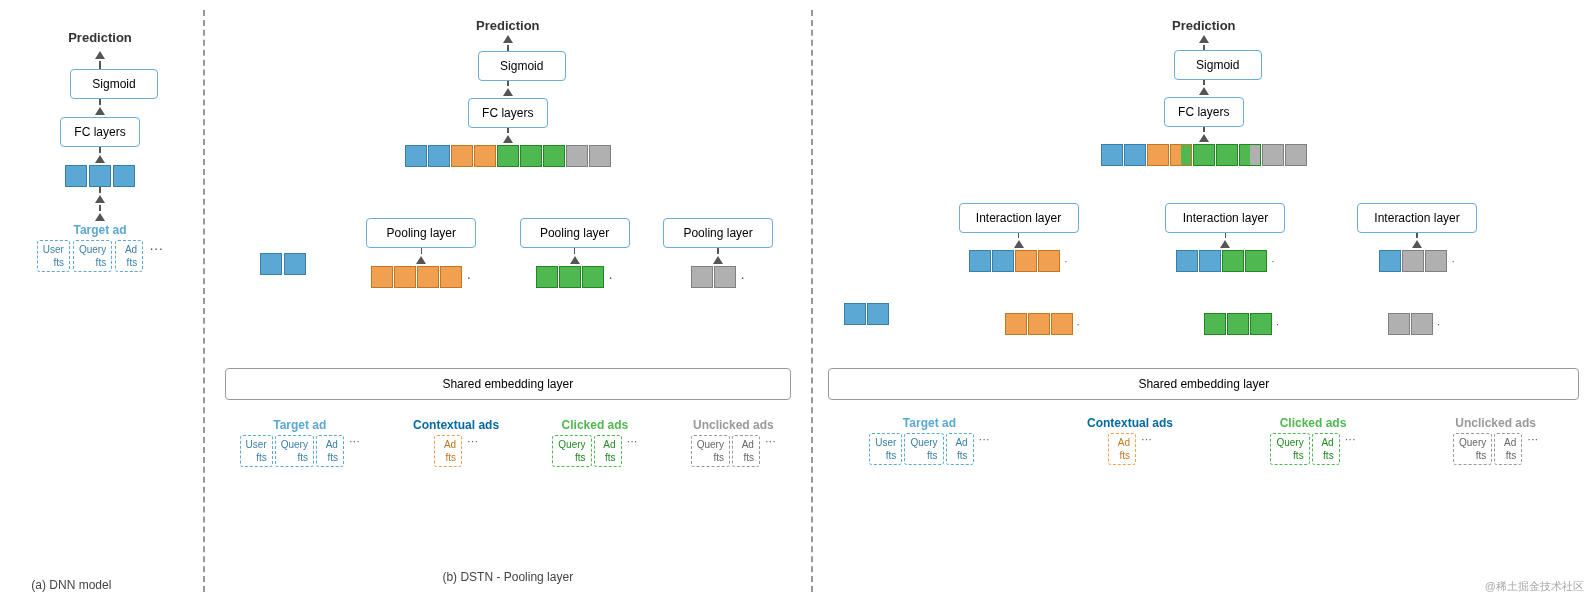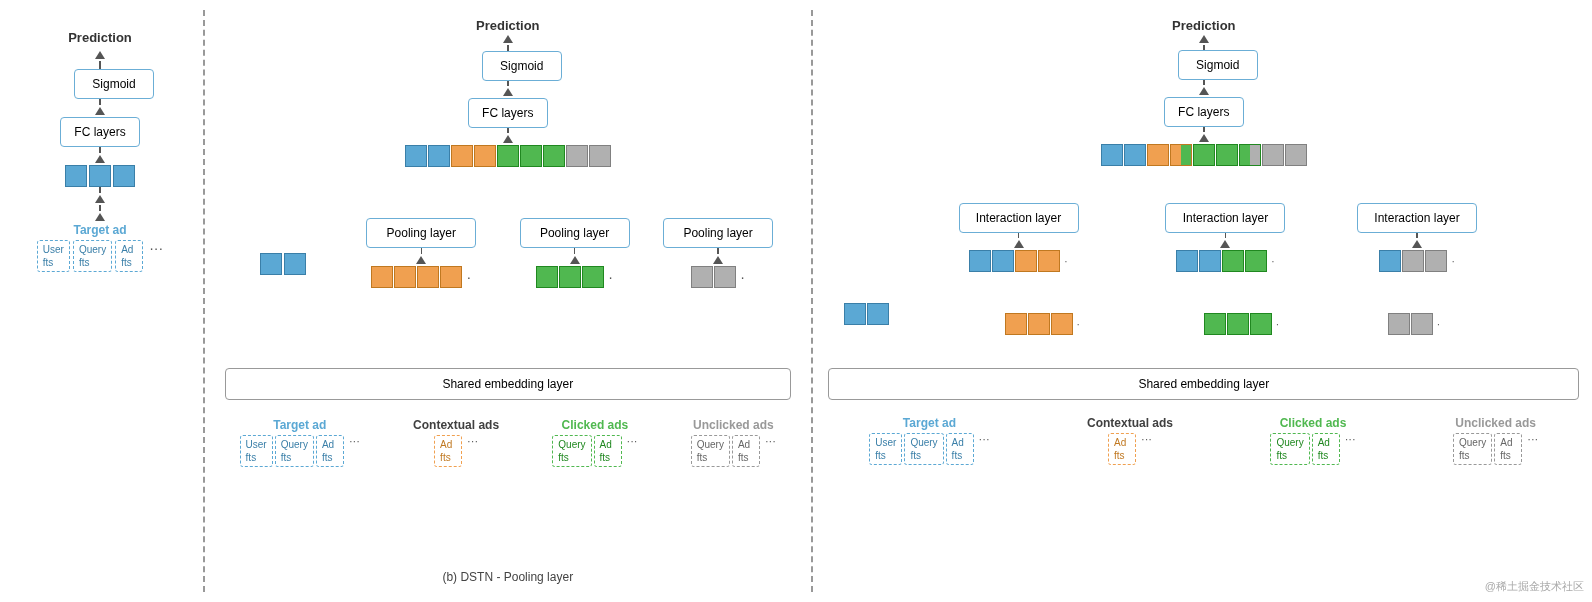--- a/index.html
+++ b/index.html
@@ -57,21 +57,21 @@
       border-radius: 4px;
       background: #fff;
       display: flex;
       align-items: center;
       justify-content: center;
       text-align: center;
       font-size: 12px;
     }
 
     .box-sigmoid {
-      width: 80px;
+      width: 88px;
       height: 30px;
       margin-left: 28px;
     }
 
     .box-fc {
       width: 80px;
       height: 30px;
     }
 
     .box-pooling {
@@ -152,33 +152,33 @@
       color: #555;
       margin-left: 3px;
     }
 
     
     .feat-box {
       border: 1.5px dashed #999;
       border-radius: 3px;
       padding: 2px 5px;
       font-size: 10px;
-      text-align: left;
+      text-align: right;
       line-height: 1.3;
       min-width: 28px;
     }
 
     .feat-blue { border-color: #5ba8d4; color: #3a7fa8; }
     .feat-orange { border-color: #f0a050; color: #c07820; }
     .feat-green { border-color: #50b850; color: #208820; }
     .feat-gray { border-color: #999; color: #666; }
 
     
     .label-blue { color: #5ba8d4; font-weight: bold; font-size: 12px; }
-    .label-orange { color: #404040; font-weight: bold; font-size: 12px; }
+    .label-orange { color: #0369a1; font-weight: bold; font-size: 12px; }
     .label-green { color: #50b850; font-weight: bold; font-size: 12px; }
     .label-gray { color: #999; font-weight: bold; font-size: 12px; }
 
     .prediction-label { font-weight: bold; font-size: 13px; color: #333; }
     .caption-label { font-size: 12px; color: #444; margin-top: 4px; }
 
     
     .watermark {
       position: absolute;
       bottom: 8px;
@@ -232,20 +232,24 @@
 
     <div class="label-blue" style="margin-bottom:3px;">Target ad</div>
 
     <div style="display:flex;gap:3px;align-items:flex-start;">
       <div class="feat-box feat-blue">User<br>fts</div>
       <div class="feat-box feat-blue">Query<br>fts</div>
       <div class="feat-box feat-blue">Ad<br>fts</div>
       <span class="dots">···</span>
     </div>
 
+    <div style="margin-top:auto;padding-top:8px;">
+      <div class="caption-label" style="visibility:hidden;">(b) DSTN - Pooling model</div>
+      <div class="caption-label">(a) DNN model</div>
+    </div>
   </div>
 
   <div class="divider"></div>
 
   <div class="section section-b" style="position:relative; padding: 8px 0;">
 
     <div style="position:relative; width:100%; flex:1;">
 
       <div style="position:absolute; left:50%; transform:translateX(-50%); top:0; display:flex;flex-direction:column;align-items:center;">
         <div class="prediction-label">Prediction</div>

